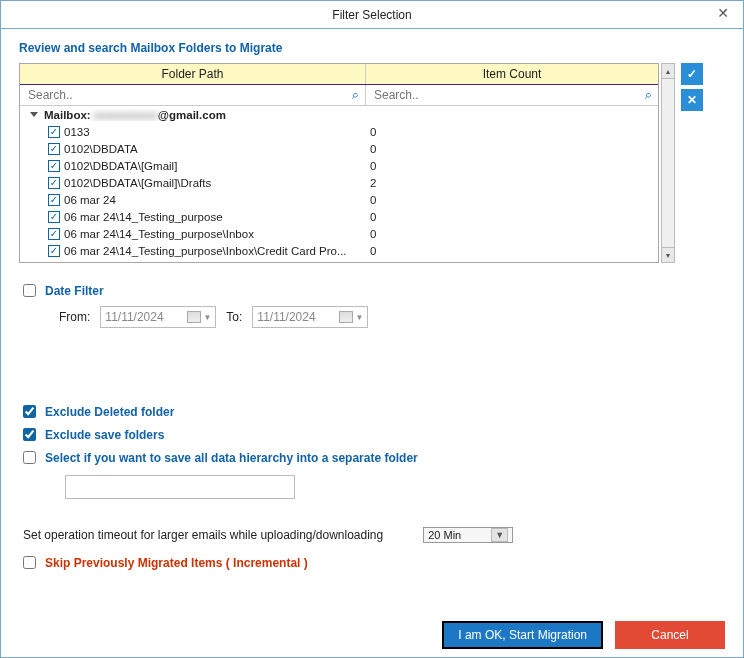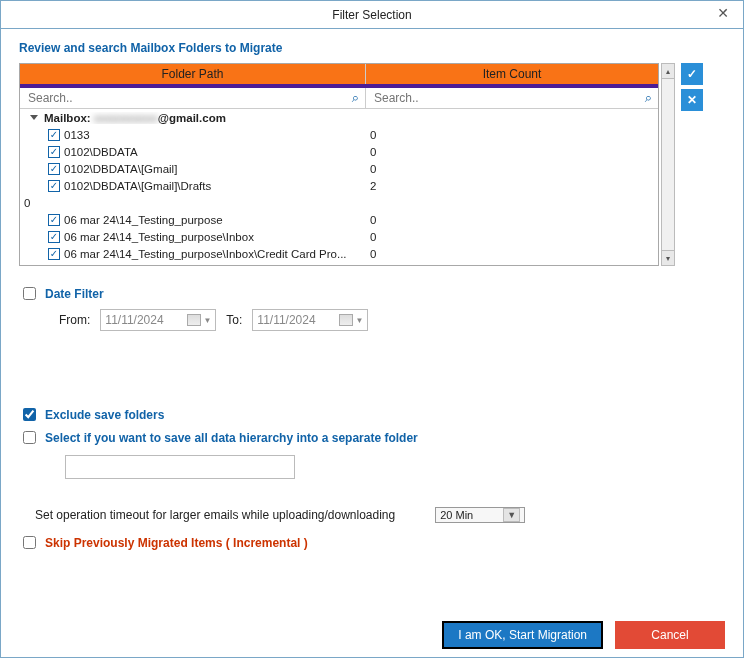--- a/index.html
+++ b/index.html
@@ -43,22 +43,22 @@
   .tablewrap {
     position:relative;
     display:flex;
   }
   .grid {
     border:1px solid #a8a8a8;
     width:640px;
   }
   .gridhead {
     display:flex;
-    background:#f97316;
-    border-bottom:4px solid #4c1d95;
+    background:#fef9c3;
+    border-bottom:1px solid #4c1d95;
   }
   .gh-col {
     padding:3px 6px;
     border-right:1px solid #ccc;
     text-align:center;
     font-size:12px;
   }
   .gh-fp { width:346px; }
   .gh-ic { width:292px; border-right:none; }
   .gridsearch {
@@ -198,21 +198,21 @@
   }
   .hiertext {
     width:230px;height:24px;
     border:1px solid #bbb;
     margin:4px 0 20px 46px;
   }
   .timeoutrow {
     display:flex;
     align-items:center;
     gap:40px;
-    margin:8px 0 10px 16px;
+    margin:8px 0 10px 4px;
     font-size:12px;
   }
   .selectbox {
     border:1px solid #999;
     height:16px;
     display:flex;
     align-items:center;
     padding:0 4px;
     width:90px;
     justify-content:space-between;
@@ -313,20 +313,24 @@
             <div class="c2">0</div>
           </div>
           <div class="row">
             <div class="c1" style="padding-left: 28px;">
               <span class="chk"></span>
               <span>0102\DBDATA\[Gmail]\Drafts</span>
             </div>
             <div class="c2">2</div>
           </div>
           <div class="row">
+            <div class="c1" style="padding-left: 28px;">
+              <span class="chk"></span>
+              <span>06 mar 24</span>
+            </div>
             <div class="c2">0</div>
           </div>
           <div class="row">
             <div class="c1" style="padding-left: 28px;">
               <span class="chk"></span>
               <span>06 mar 24\14_Testing_purpose</span>
             </div>
             <div class="c2">0</div>
           </div>
           <div class="row">
@@ -386,20 +390,24 @@
       <span>11/11/2024</span>
       <span style="display:flex;align-items:center">
           <span class="cal"></span>
           <span class="dd">▼</span>
         </span>
     </div>
   </div>
 
   <div style="height:50px"></div>
 
+  <label class="optcheck">
+    <input type="checkbox" checked="" style="">
+    <span class="blue">Exclude Deleted folder</span>
+  </label>
   <label class="optcheck">
     <input type="checkbox" checked="" style="">
     <span class="blue">Exclude save folders</span>
   </label>
   <label class="optcheck">
     <input type="checkbox" style="">
     <span class="blue">Select if you want to save all data hierarchy into a separate folder</span>
   </label>
   <input class="hiertext" type="text" style="">
 

